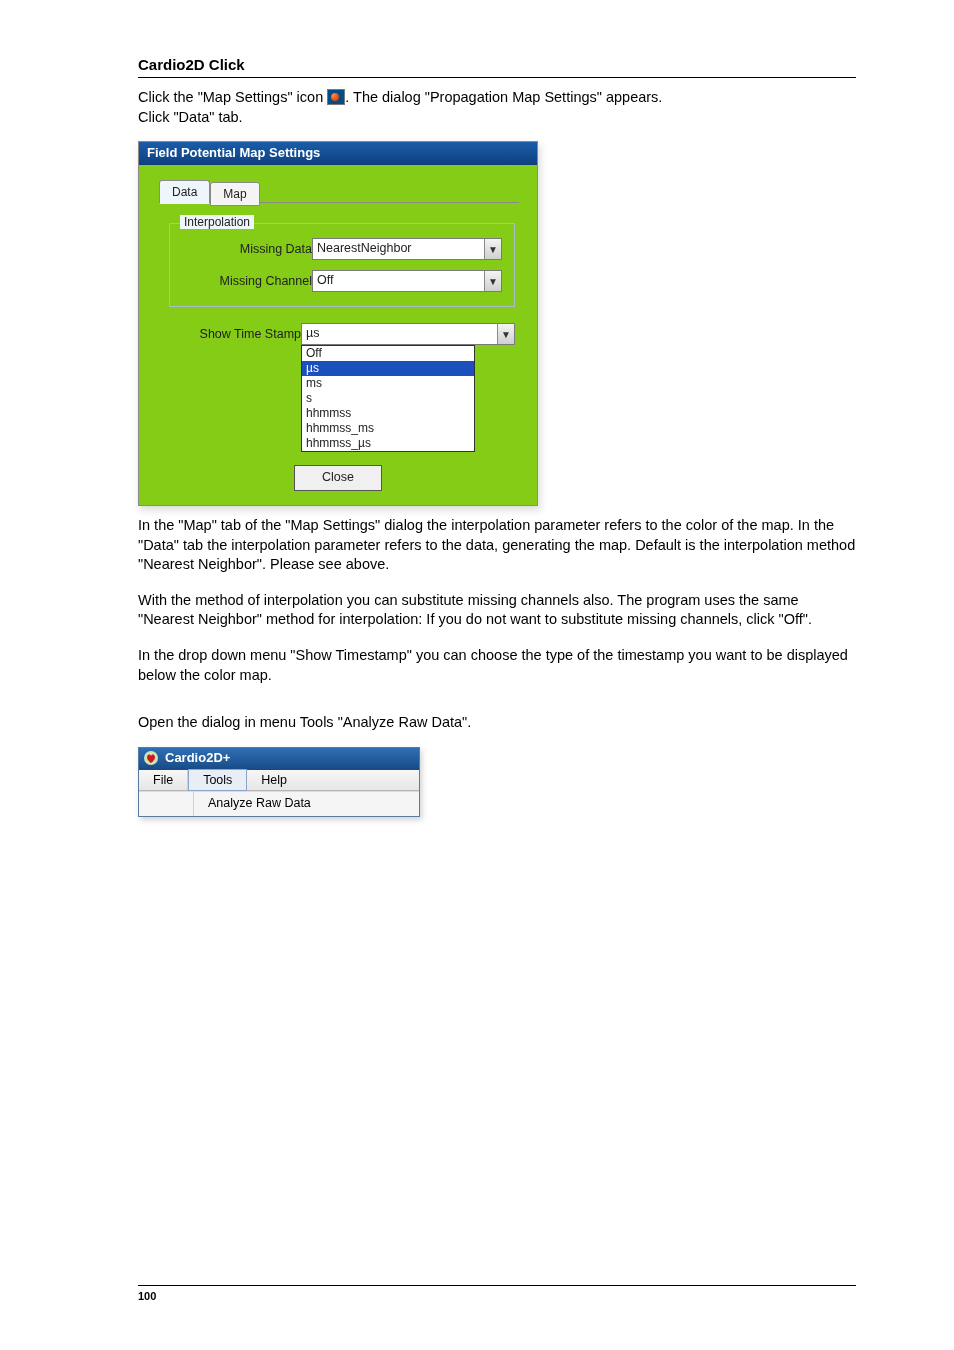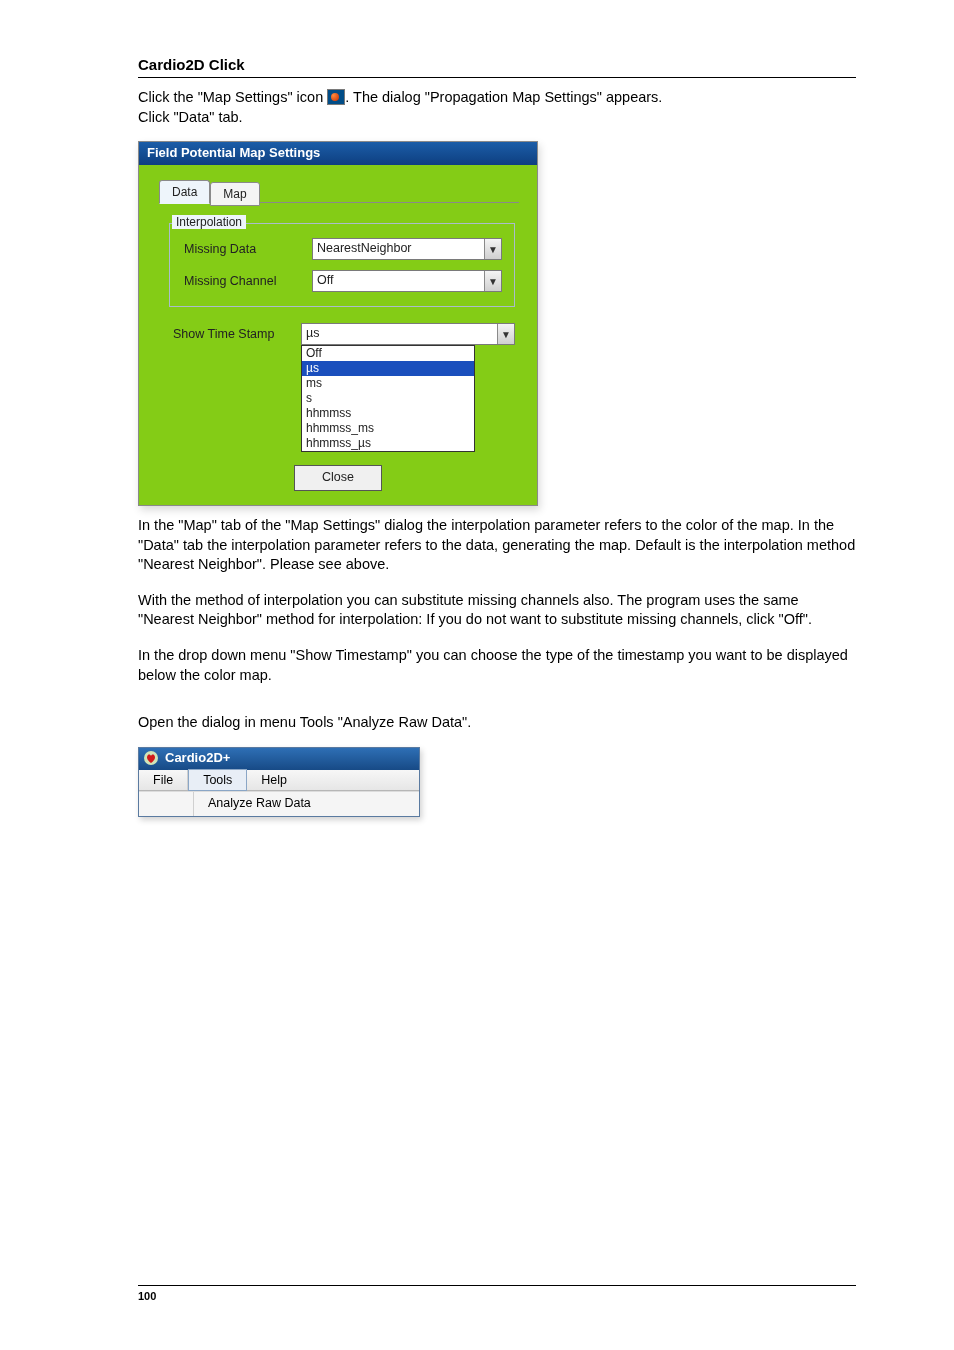--- a/index.html
+++ b/index.html
@@ -89,27 +89,27 @@
     padding-top: 14px;
   }
   .fieldset {
     border: 1px solid #aabccc;
     margin: 6px 4px 16px 10px;
     padding: 14px 12px 14px 14px;
     position: relative;
   }
   .fs-legend {
     position: absolute;
-    top: -9px; left: 2px;
+    top: -9px; left: 10px;
     background: #eef5fb;
     padding: 0 4px;
     font-size: 12px;
   }
   .row { display:flex; align-items:center; margin-bottom:10px; }
-  .row .lbl { width: 128px; font-size:12.5px; }
+  .row .lbl { width: 128px; font-size:12.5px;text-align:right; }
   .combo {
     flex: 1;
     display:flex;
     border: 1px solid #7a7a7a;
     background:#fff;
     height: 20px;
     font-size:12.5px;
   }
   .combo .val { flex:1; padding: 2px 4px; }
   .combo .arrow {

